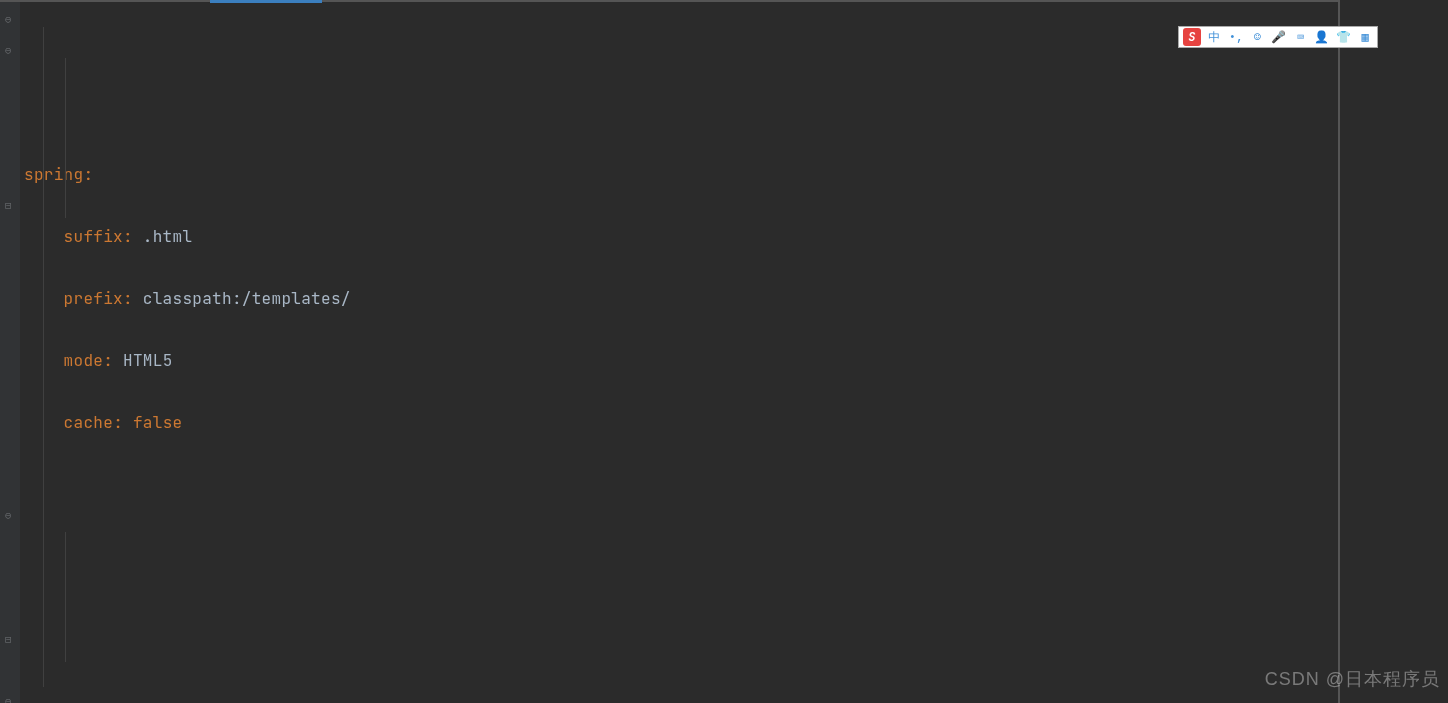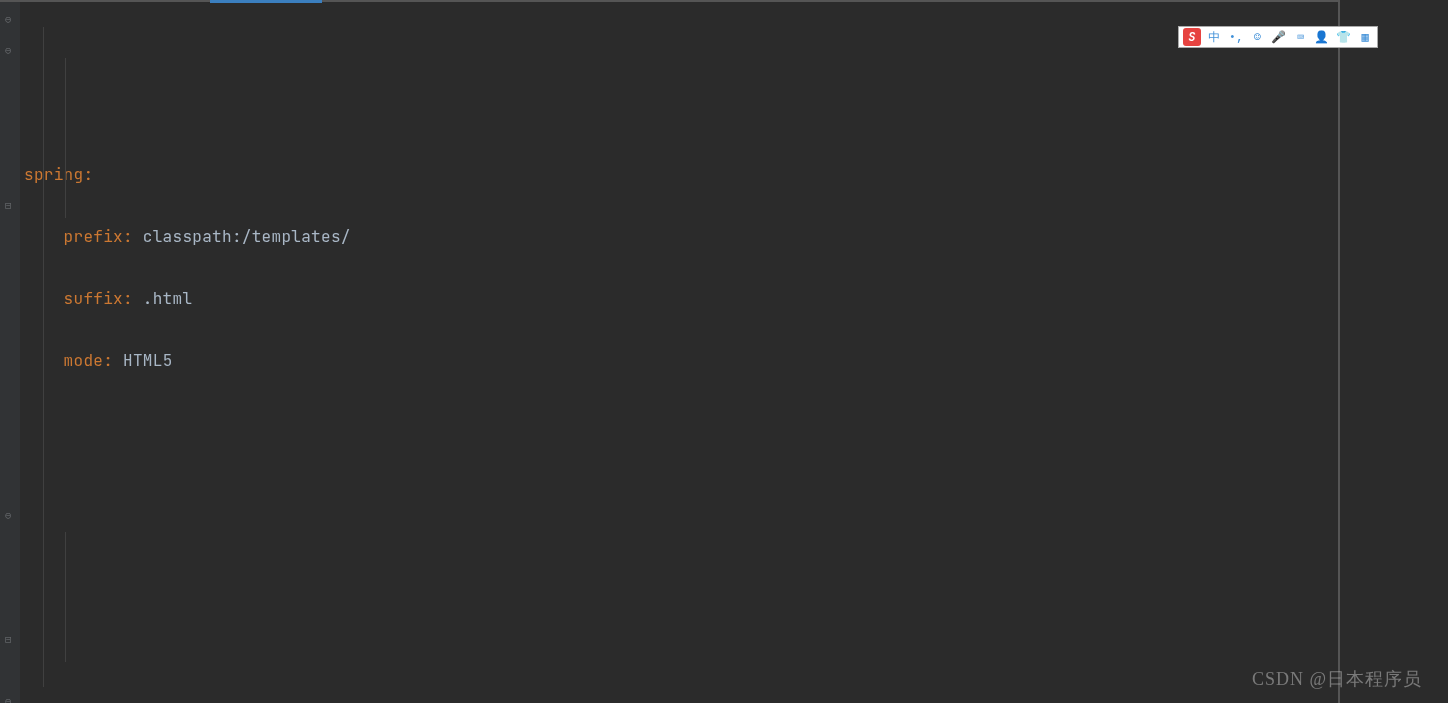--- a/index.html
+++ b/index.html
@@ -89,25 +89,25 @@
 }
 .ime-item {
   width: 16px; height: 16px;
   display: flex; align-items: center; justify-content: center;
   font-size: 12px;
   color: #4090d8;
 }
 .ime-item.gray { color: #888; }
 .watermark {
   position: absolute;
-  right: 26px;
+  right: 8px;
   bottom: 12px;
   color: rgba(200,200,200,0.5);
   font-size: 18px;
-  font-family: Liberation Serif, serif;
+  font-family: Liberation Sans, sans-serif;
   letter-spacing: 1px;
 }
 </style>
 </head>
 <body>
 
 <div class="editor-frame">
   <div class="tab-underline"></div>
   <div class="gutter">
     <span class="fold-marker" style="top:12px;">⊖</span>
@@ -116,23 +116,24 @@
     <span class="fold-marker" style="top:508px;">⊖</span>
     <span class="fold-marker" style="top:632px;">⊟</span>
     <span class="fold-marker" style="top:694px;">⊖</span>
   </div>
   <div class="code-area">
     <div class="ind-guide" style="left:23px; height:660px;"></div>
     <div class="ind-guide" style="left:45px; top:56px; height:160px;"></div>
     <div class="ind-guide" style="left:45px; top:530px; height:130px;"></div>
 
 <span class="line"><span class="key">spring</span><span class="punct">:</span></span>
+<span class="line">    <span class="key">suffix</span><span class="punct">:</span><span class="val"> .html</span></span>
 <span class="line">    <span class="key">prefix</span><span class="punct">:</span><span class="val"> classpath:/templates/</span></span>
-<span class="line">    <span class="key">suffix</span><span class="punct">:</span><span class="val"> .html</span></span>
 <span class="line">    <span class="key">mode</span><span class="punct">:</span><span class="val"> HTML5</span></span>
+<span class="line">    <span class="key">cache</span><span class="punct">:</span> <span class="kw">false</span></span>
 <span class="line"></span>
 <span class="line"></span>
 
 
 
 
 
 
 
 

